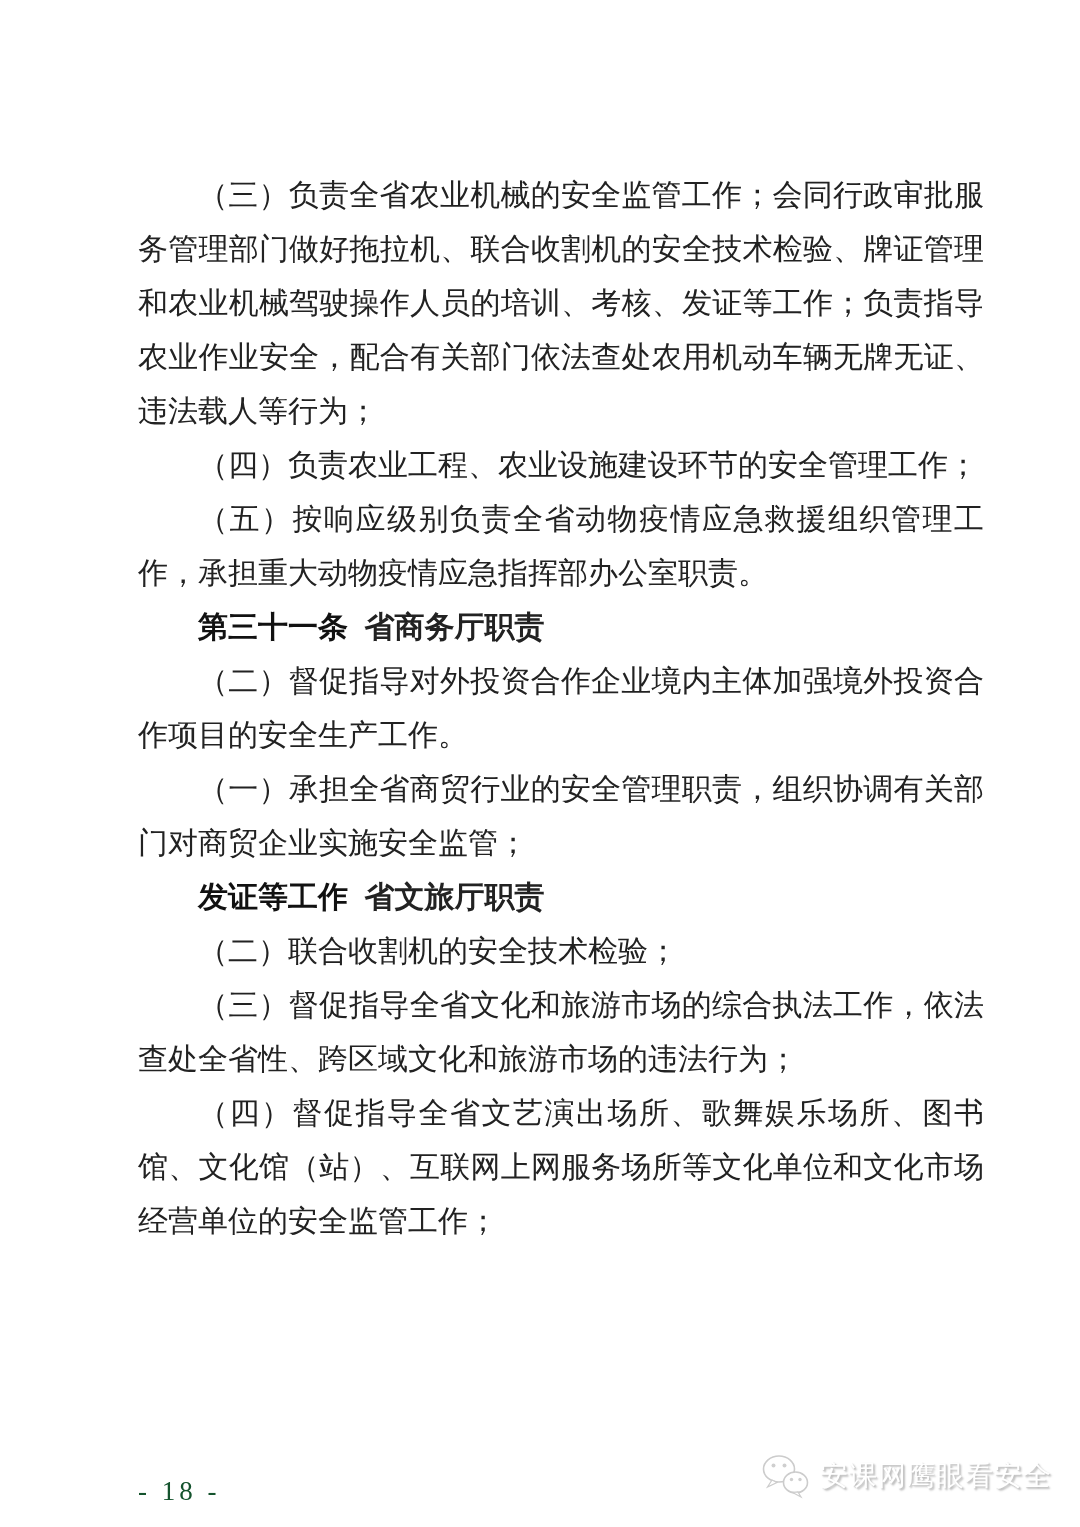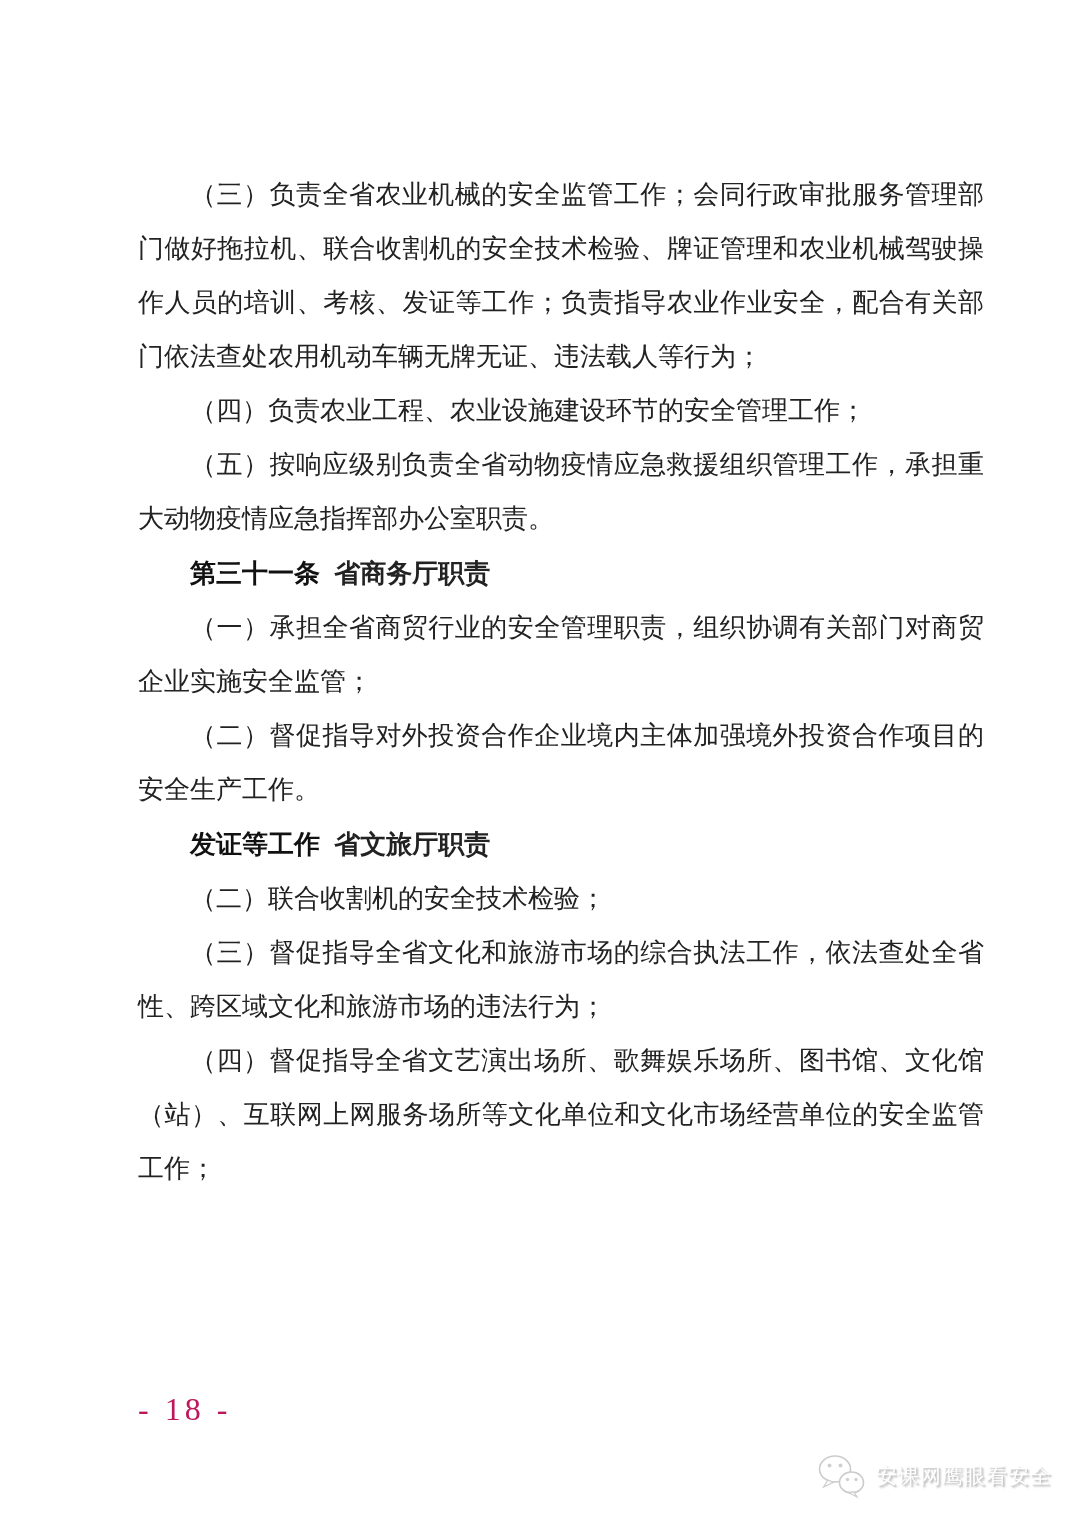--- a/index.html
+++ b/index.html
@@ -12,76 +12,76 @@
     font-family: "Liberation Serif", "DejaVu Serif", serif;
   }
   .content {
     position: absolute;
     left: 138px;
     top: 168px;
     width: 846px;
   }
   .para {
     margin: 0;
-    font-size: 26px;
+    font-size: 30px;
     line-height: 54px;
     color: #222222;
     text-align: justify;
     text-indent: 2em;
     line-break: strict;
     font-family: "Liberation Serif", "DejaVu Serif", serif;
   }
   .h-num {
     font-weight: 700;
     font-family: "Liberation Sans", "DejaVu Sans", sans-serif;
     color: #111111;
     margin-top: 48px;
   }
   .h-title { margin-left: 0.55em; font-weight: bold; }
   .page-num {
     position: absolute;
     left: 138px;
-    top: 1394px;
-    font-size: 32px;
+    top: 1476px;
+    font-size: 27px;
     line-height: 30px;
-    color: #be185d;
+    color: #14532d;
     letter-spacing: 4px;
     font-family: "Liberation Serif", "DejaVu Serif", serif;
   }
   .footer {
     position: absolute;
     right: 28px;
     top: 1448px;
     height: 56px;
     display: flex;
     align-items: center;
     gap: 10px;
   }
   .wm-icon { display: block; }
   .wm-text {
-    font-size: 21px;
+    font-size: 28px;
     letter-spacing: 1px;
     color: #ffffff;
     text-shadow: 2px 2px 2px #bdbdbd, 1px 1px 1px #d4d4d4;
     font-family: "Liberation Sans", "DejaVu Sans", sans-serif;
     white-space: nowrap;
   }
 </style>
 </head>
 <body>
 
 <div class="page">
 
   <div class="content" id="doc-body">
       <p class="para">（三）负责全省农业机械的安全监管工作；会同行政审批服务管理部门做好拖拉机、联合收割机的安全技术检验、牌证管理和农业机械驾驶操作人员的培训、考核、发证等工作；负责指导农业作业安全，配合有关部门依法查处农用机动车辆无牌无证、违法载人等行为；</p>
       <p class="para">（四）负责农业工程、农业设施建设环节的安全管理工作；</p>
       <p class="para">（五）按响应级别负责全省动物疫情应急救援组织管理工作，承担重大动物疫情应急指挥部办公室职责。</p>
       <p class="para"><span class="h-num">第三十一条</span><span class="h-title">省商务厅职责</span></p>
+      <p class="para">（二）督促指导对外投资合作企业境内主体加强境外投资合作项目的安全生产工作。</p>
       <p class="para">（一）承担全省商贸行业的安全管理职责，组织协调有关部门对商贸企业实施安全监管；</p>
-      <p class="para">（二）督促指导对外投资合作企业境内主体加强境外投资合作项目的安全生产工作。</p>
       <p class="para"><span class="h-num">发证等工作</span><span class="h-title">省文旅厅职责</span></p>
       <p class="para">（二）联合收割机的安全技术检验；</p>
       <p class="para">（三）督促指导全省文化和旅游市场的综合执法工作，依法查处全省性、跨区域文化和旅游市场的违法行为；</p>
       <p class="para">（四）督促指导全省文艺演出场所、歌舞娱乐场所、图书馆、文化馆（站）、互联网上网服务场所等文化单位和文化市场经营单位的安全监管工作；</p>
     </div>
 
   <div class="page-num">- 18 -</div>
 
   <div class="footer">
     <svg class="wm-icon" width="50" height="46" viewBox="0 0 50 46" aria-hidden="true">

